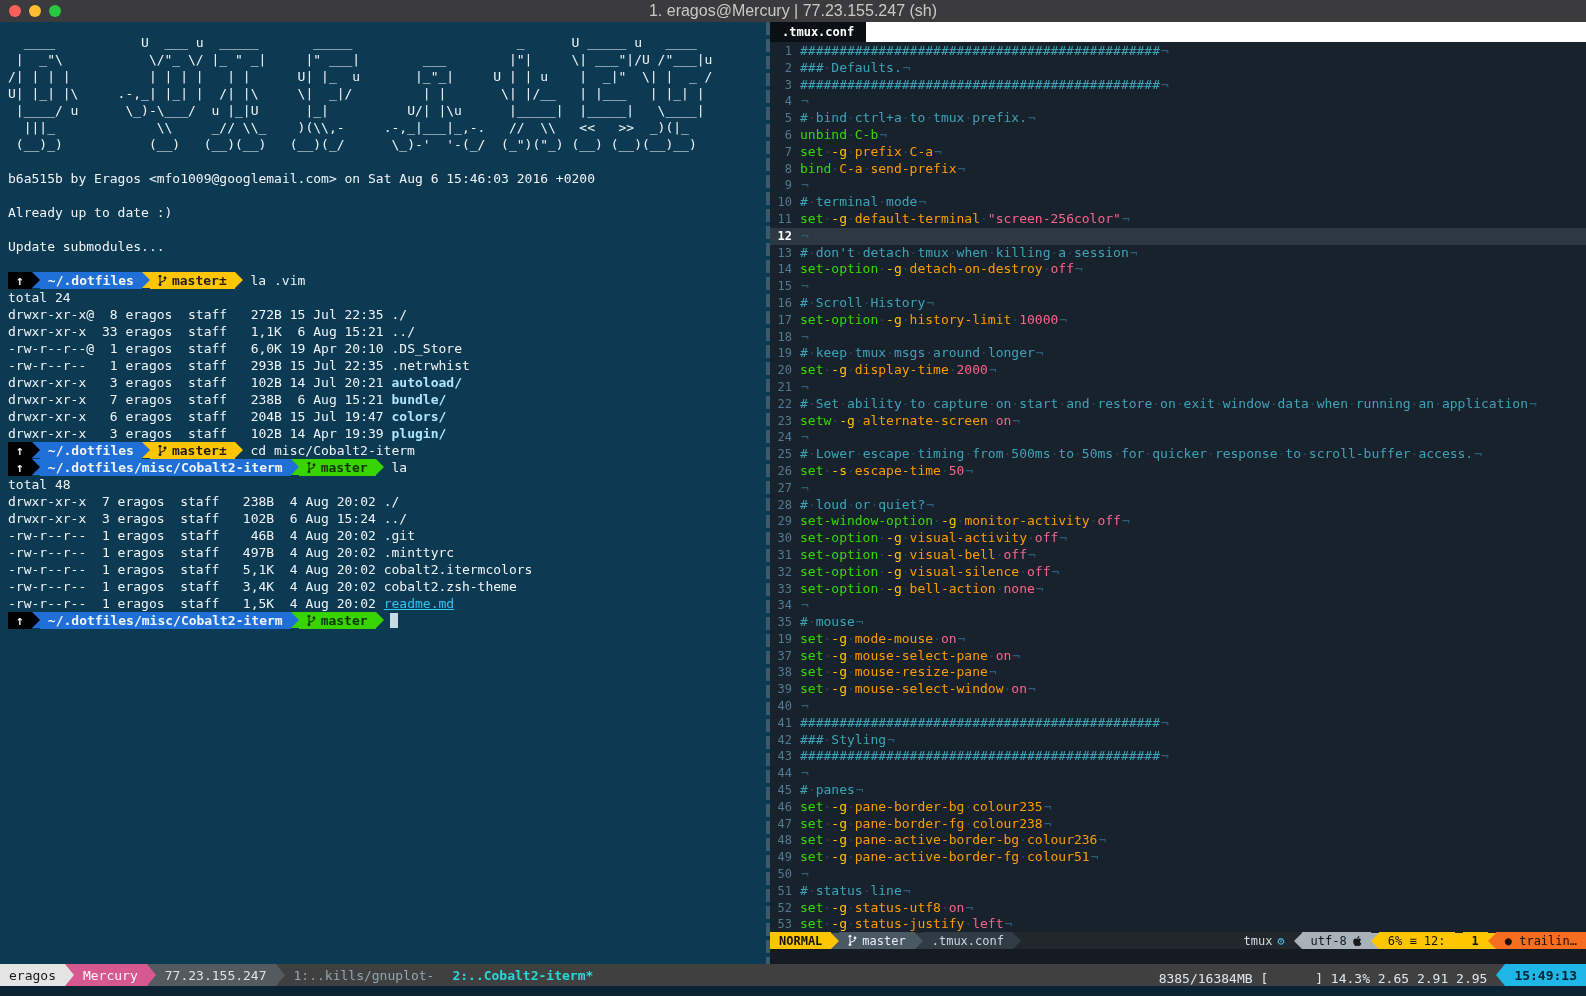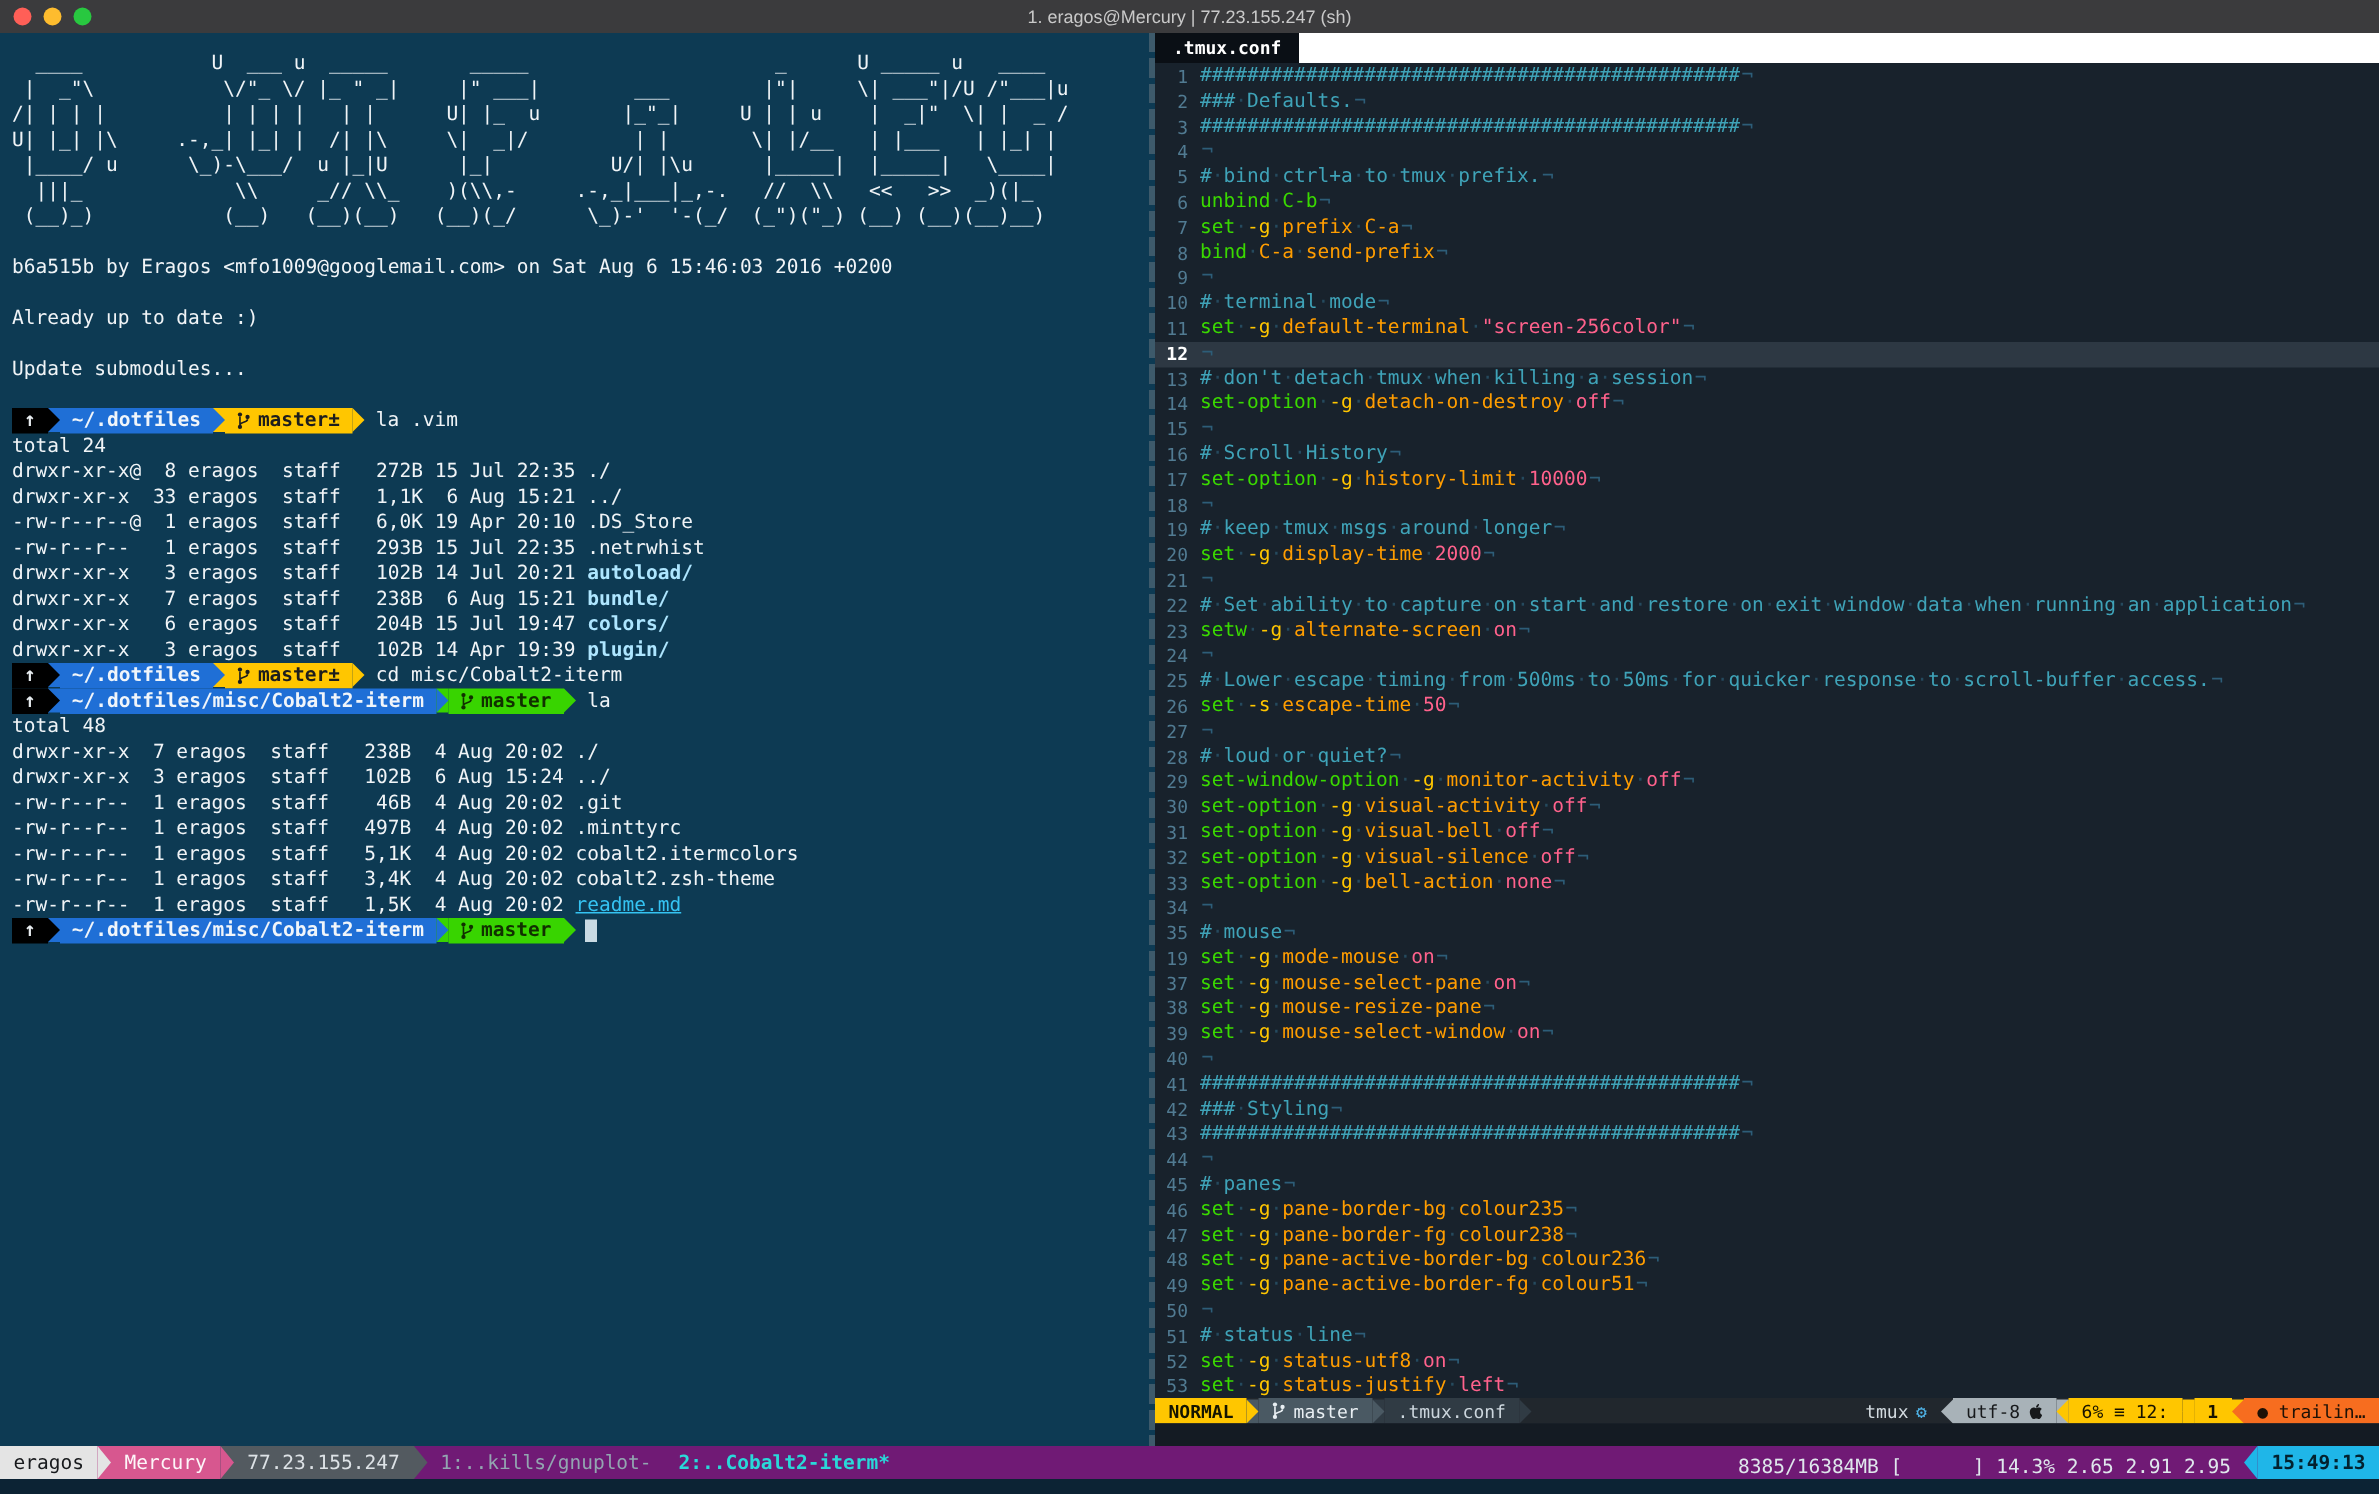--- a/index.html
+++ b/index.html
@@ -2,21 +2,21 @@
 <html><head>
 <meta charset="utf-8">
 <style>
   *{margin:0;padding:0;box-sizing:border-box}
   html,body{width:1586px;height:996px;overflow:hidden;background:#0d3a53;
     font-family:"DejaVu Sans Mono",monospace;}
   .window{position:relative;width:1586px;height:996px;overflow:hidden;display:flex;flex-direction:column}
 
   
   .titlebar{height:22px;flex:none;background:#3b3b3d;display:flex;align-items:center;justify-content:center;
-    position:relative;font-family:"Liberation Sans",sans-serif;font-size:12px;color:#c9c9c9}
+    position:relative;font-family:"Liberation Sans",sans-serif;font-size:16px;color:#c9c9c9}
   .lights{position:absolute;left:9px;top:0;height:22px;display:flex;align-items:center;gap:8px}
   .light{width:12px;height:12px;border-radius:50%;display:inline-block}
   .light.red{background:#ff5f57}.light.yellow{background:#febc2e}.light.green{background:#28c840}
 
   
   .workspace{height:942px;flex:none;display:flex}
   .pane-left{width:766px;flex:none;background:#0d3a53;padding:12px 0 0 8px;font-size:13px;line-height:17px;
     color:#f0f4f7;overflow:hidden}
   .art{font-family:"DejaVu Sans Mono",monospace;font-size:13px;line-height:17px;color:#f0f4f7;white-space:pre}
   .pane-border{width:4px;flex:none;background:repeating-linear-gradient(to bottom,#3d5a6b 0 13px,#0d3a53 13px 17px)}
@@ -224,21 +224,21 @@
             <span class="psep" style="border-top: 8.5px solid transparent; border-bottom: 8.5px solid transparent; border-right: 8px solid rgb(255, 198, 0); background: rgb(255, 198, 0);"></span>
             <span class="bseg" style="background: rgb(255, 198, 0); color: rgb(23, 19, 0); font-weight: bold;"><span>1</span></span>
             <span class="psep" style="border-top: 8.5px solid transparent; border-bottom: 8.5px solid transparent; border-right: 8px solid rgb(247, 109, 31); background: rgb(255, 198, 0);"></span>
             <span class="bseg" style="background: rgb(247, 109, 31); color: rgb(28, 17, 6);"><span>● trailin…</span></span>
           </div>
         </div>
       <div class="cmdline"></div>
     </div>
   </div>
 
-  <div class="tmuxbar bar" id="tmux-bar" style="background: #701a75; gap: 46px;">
+  <div class="tmuxbar bar" id="tmux-bar" style="background: #404040; gap: 46px;">
       <div class="bar-side">
         <span class="bseg" style="background: rgb(228, 228, 228); color: rgb(23, 25, 28);"><span>eragos</span></span>
         <span class="psep" style="border-top: 11px solid transparent; border-bottom: 11px solid transparent; border-left: 9px solid rgb(228, 228, 228); background: rgb(215, 87, 143);"></span>
         <span class="bseg" style="background: rgb(215, 87, 143); color: rgb(253, 246, 249); align-items: center;"><span>Mercury</span></span>
         <span class="psep" style="border-top: 11px solid transparent; border-bottom: 11px solid transparent; border-left: 9px solid rgb(215, 87, 143); background: rgb(83, 90, 96);"></span>
         <span class="bseg" style="background: rgb(83, 90, 96); color: rgb(221, 226, 230); align-items: center;"><span>77.23.155.247</span></span>
         <span class="psep" style="border-top: 11px solid transparent; border-bottom: 11px solid transparent; border-left: 9px solid rgb(83, 90, 96); background: transparent;"></span>
         <span class="bseg" style="color: rgb(147, 166, 177);"><span>1:..kills/gnuplot-</span></span>
         <span class="bseg" style="color: rgb(41, 217, 217); font-weight: bold;"><span>2:..Cobalt2-iterm*</span></span>
       </div>

